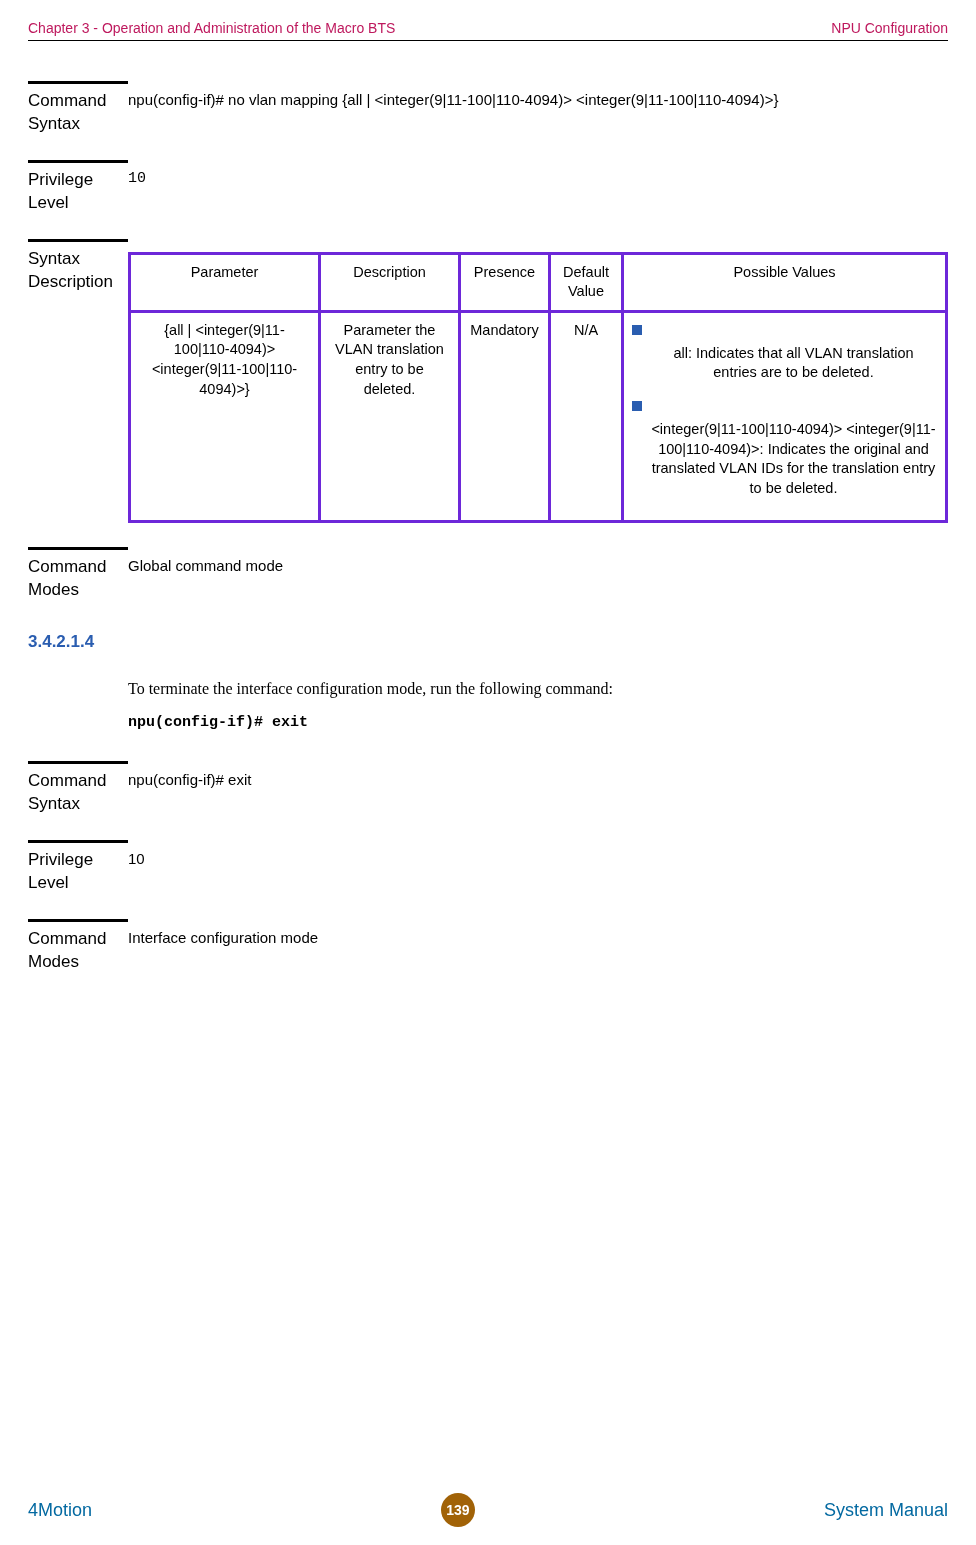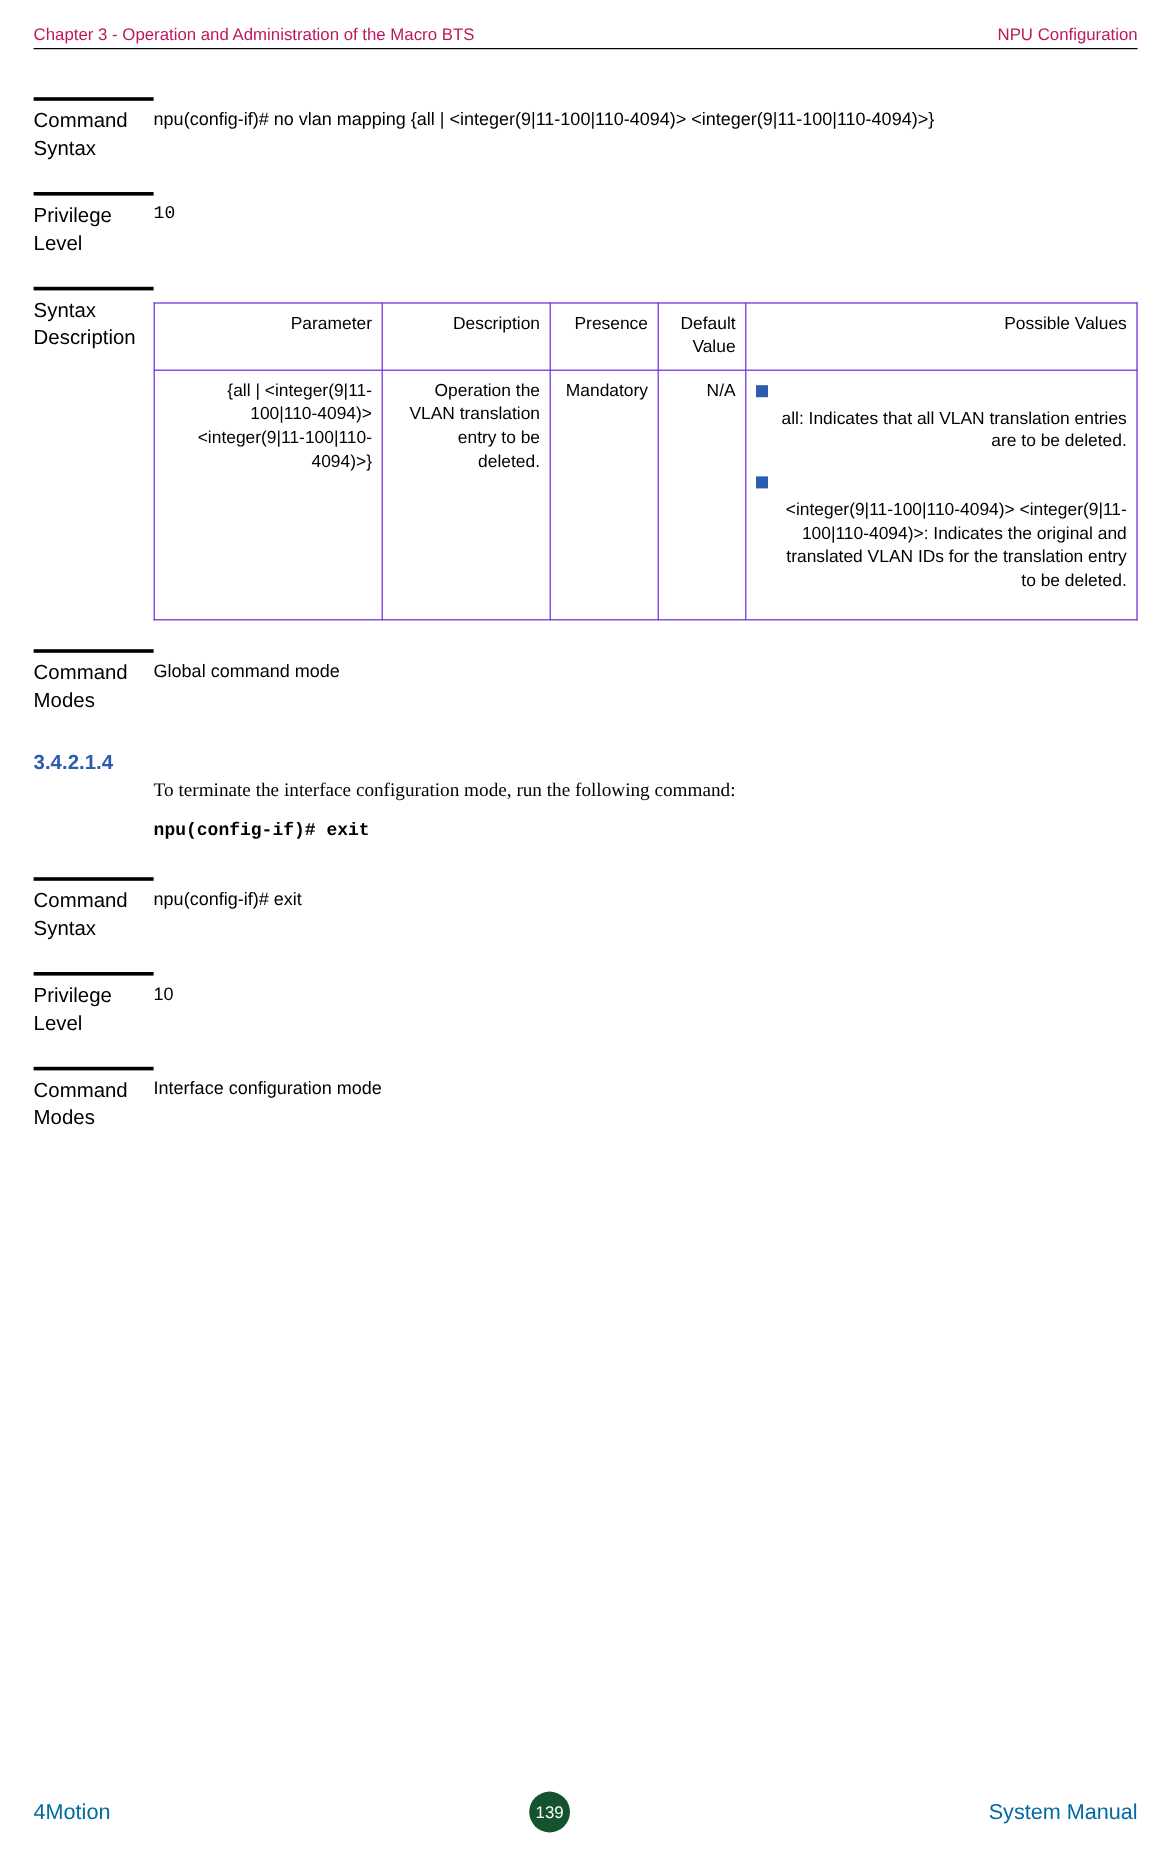--- a/index.html
+++ b/index.html
@@ -45,23 +45,23 @@
     line-height: 1.35;
   }
   .mono { font-family: "Courier New", monospace; }
   table.syntax-table {
     border-collapse: collapse;
     width: 100%;
     margin-top: 4px;
     font-size: 14.5px;
   }
   table.syntax-table th, table.syntax-table td {
-    border: 1px solid #6d28d9;
+    border: 3px solid #6d28d9;
     padding: 8px 8px;
-    text-align: right;
+    text-align: center;
     vertical-align: top;
     font-weight: normal;
   }
   .col-param { width: 190px; }
   .col-desc  { width: 140px; }
   .col-pres  { width: 90px; }
   .col-def   { width: 73px; }
   .col-poss  { }
   .bullet-item {
     display: flex;
@@ -70,21 +70,21 @@
   .bullet-sq {
     width: 10px; height: 10px;
     background: #2a5db0;
     flex-shrink: 0;
     margin-top: 4px;
     margin-right: 8px;
   }
   .bullet-text { flex: 1; line-height: 1.35; margin-top: 23px; }
   .heading-row {
     display: flex;
-    margin: 30px 0 4px 0;
+    margin: 30px 0 28px 0;
     gap: 32px;
   }
   .heading-num {
     width: 100px;
     color: #2a5db0;
     font-weight: bold;
     font-size: 17px;
   }
   .heading-title {
     color: #2a5db0;
@@ -113,26 +113,27 @@
     justify-content: space-between;
     align-items: center;
   }
   .footer-left, .footer-right {
     color: #0369a1;
     font-size: 18px;
   }
   .page-badge {
     width: 34px; height: 34px;
     border-radius: 50%;
-    background: #14532d;
+    background: #a16207;
     color: #fff;
     display: flex;
     align-items: center;
     justify-content: center;
     font-size: 14px;
+    font-weight: bold;
   }
 </style>
 </head>
 <body>
 
 <div class="header-row">
   <span>Chapter 3 - Operation and Administration of the Macro BTS</span>
   <span>NPU Configuration</span>
 </div>
 <hr class="header-rule">
@@ -154,21 +155,21 @@
       <tbody>
           <tr>
         <th class="col-param">Parameter</th>
         <th class="col-desc">Description</th>
         <th class="col-pres">Presence</th>
         <th class="col-def">Default Value</th>
         <th class="col-poss">Possible Values</th>
       </tr>
       <tr>
         <td>{all | &lt;integer(9|11-100|110-4094)&gt; &lt;integer(9|11-100|110-4094)&gt;}</td>
-        <td>Operation the VLAN translation entry to be deleted.</td>
+        <td>Parameter the VLAN translation entry to be deleted.</td>
         <td>Mandatory</td>
         <td>N/A</td>
         <td>
           <div class="bullet-item">
             <div class="bullet-sq"></div>
             <div class="bullet-text">all: Indicates that all VLAN translation entries are to be deleted.</div>
           </div>
           <div class="bullet-item">
             <div class="bullet-sq"></div>
             <div class="bullet-text">&lt;integer(9|11-100|110-4094)&gt; &lt;integer(9|11-100|110-4094)&gt;: Indicates the original and translated VLAN IDs for the translation entry to be deleted.</div>

